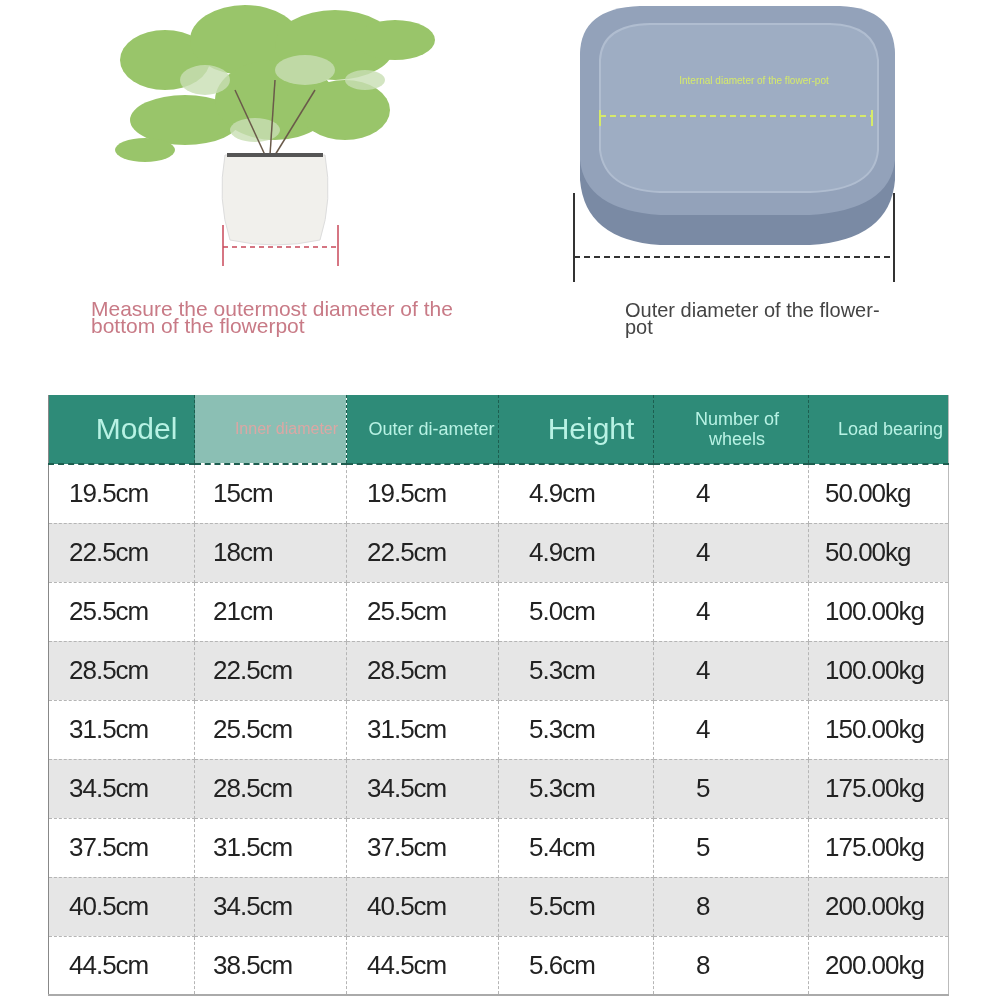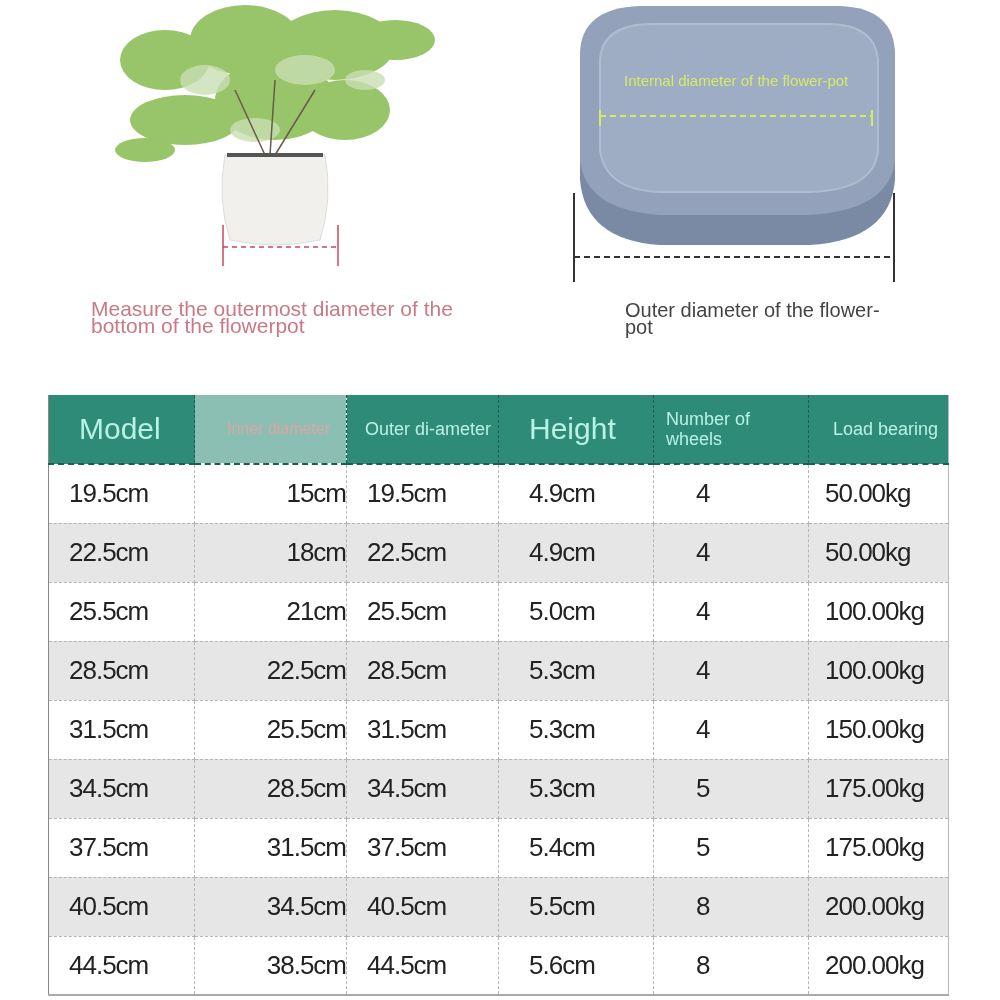--- a/index.html
+++ b/index.html
@@ -12,53 +12,53 @@
   .caption-left {
     position: absolute; left: 91px; top: 300px; width: 380px;
     color: #c87a86; font-size: 21px; line-height: 17px;
   }
 
   
   .tray-panel { position: absolute; left: 560px; top: 0; width: 360px; height: 350px; }
   .tray-svg { position: absolute; left: 0; top: 0; width: 360px; height: 290px; }
   .tray-internal-label {
     position: absolute; left: 64px; top: 72px; width: 260px;
-    color: #d6ea6a; font-size: 15px; line-height: 17px;
+    color: #d6ea6a; font-size: 10px; line-height: 17px; text-align: center;
   }
   .caption-right {
     position: absolute; left: 65px; top: 302px; width: 260px;
     color: #444; font-size: 20px; line-height: 17px;
   }
 
   
   .spec-table {
     position: absolute; left: 48px; top: 395px; width: 900px;
     border-collapse: collapse; table-layout: fixed;
     border-left: 1px solid #888; border-right: 1px solid #bbb; border-bottom: 2px solid #aaa;
   }
   .spec-table th {
     background: #2e8b78; height: 69px; color: #b8f2e4;
-    font-weight: normal; text-align: left; vertical-align: middle;
+    font-weight: normal; text-align: center; vertical-align: middle;
     border-right: 1px dashed #1d5e50; border-bottom: 2px dashed #1d5e50;
     padding-left: 18px; font-size: 18px; line-height: 20px;
   }
   .spec-table th.big { font-size: 30px; line-height: 30px; padding-left: 30px; }
   .spec-table th.inner { color: #c0605a; font-size: 16px; opacity: 0.55; padding-left: 32px; }
   .spec-table th:last-child { border-right: none; }
   .spec-table td {
     height: 59px; font-size: 26px; color: #222; vertical-align: middle;
     border-right: 1px dashed #b5b5b5; border-bottom: 1px dashed #b5b5b5;
     font-family: "Liberation Sans Narrow", "Liberation Sans", sans-serif;
     letter-spacing: -1px;
   }
   .spec-table tr:nth-child(even) td { background: #e6e6e6; }
   .spec-table tr:nth-child(odd) td { background: #ffffff; }
   .spec-table td:last-child { border-right: none; }
   .c-model { padding-left: 20px; color: #111; font-size: 28px; }
-  .c-inner { padding-left: 18px; color: #333; font-size: 32px; text-align: right; }
+  .c-inner { padding-left: 18px; color: #333; font-size: 32px; }
   .c-outer { padding-left: 20px; color: #333; }
   .c-height { padding-left: 30px; color: #333; }
   .c-wheels { padding-left: 42px; color: #333; font-size: 24px; }
   .c-load { padding-left: 16px; color: #333; font-size: 22px; }
 </style>
 </head>
 <body>
 
 <div class="plant-panel">
   <svg class="plant-svg" viewBox="0 0 360 280">

